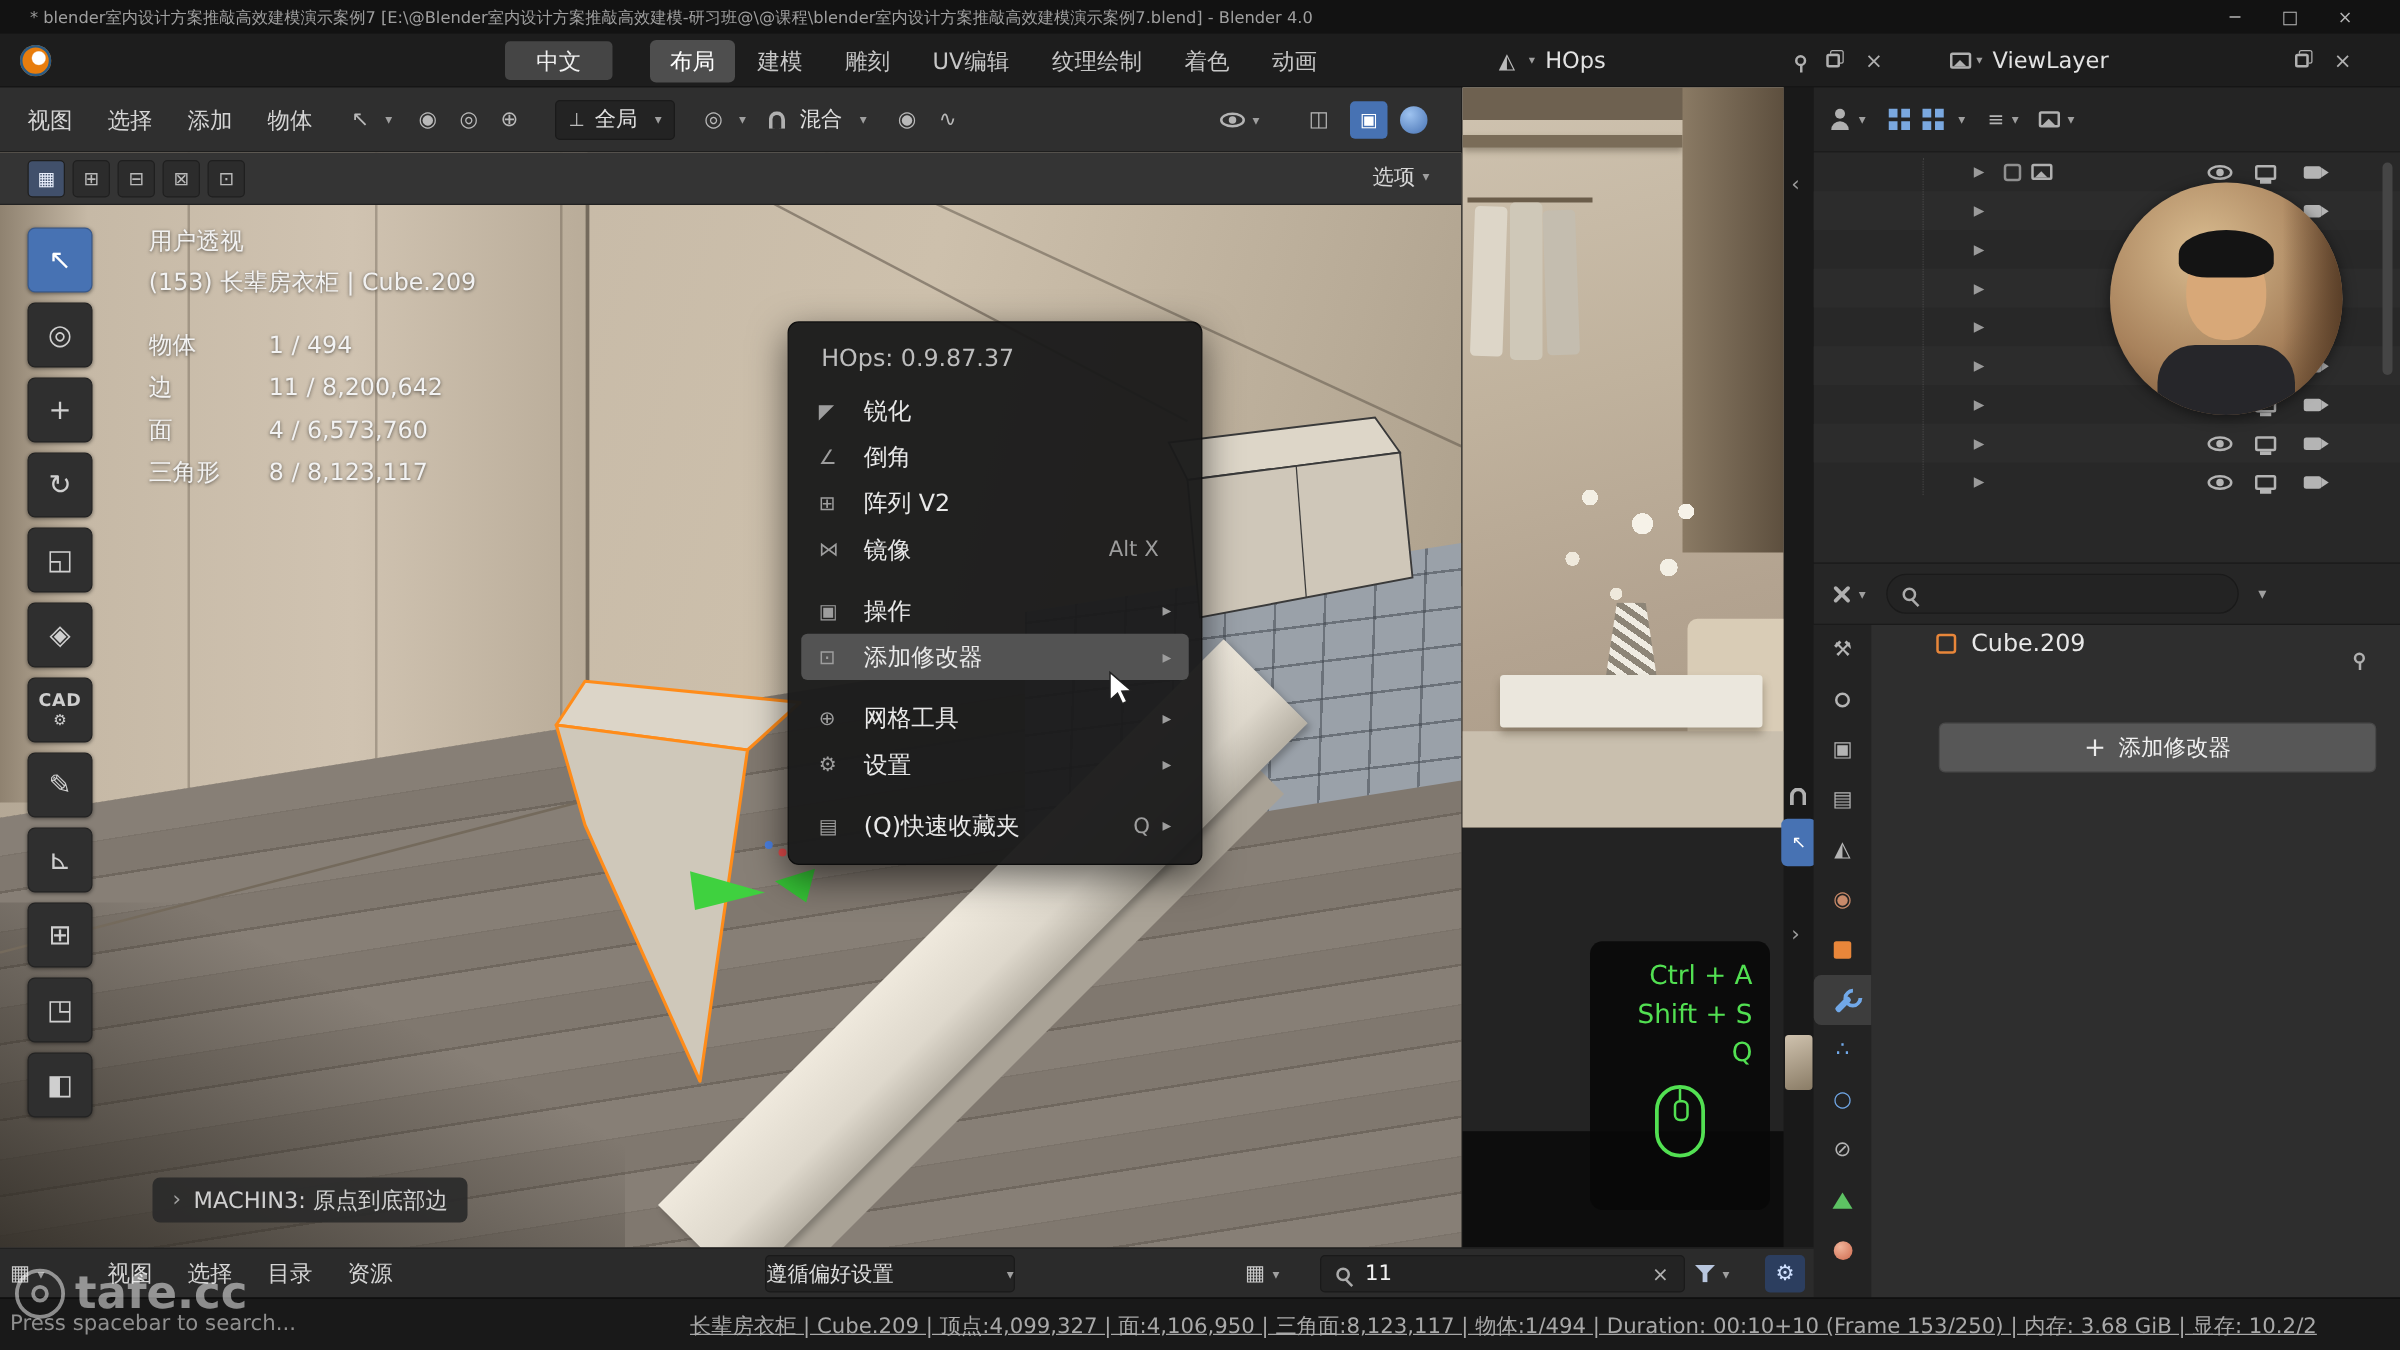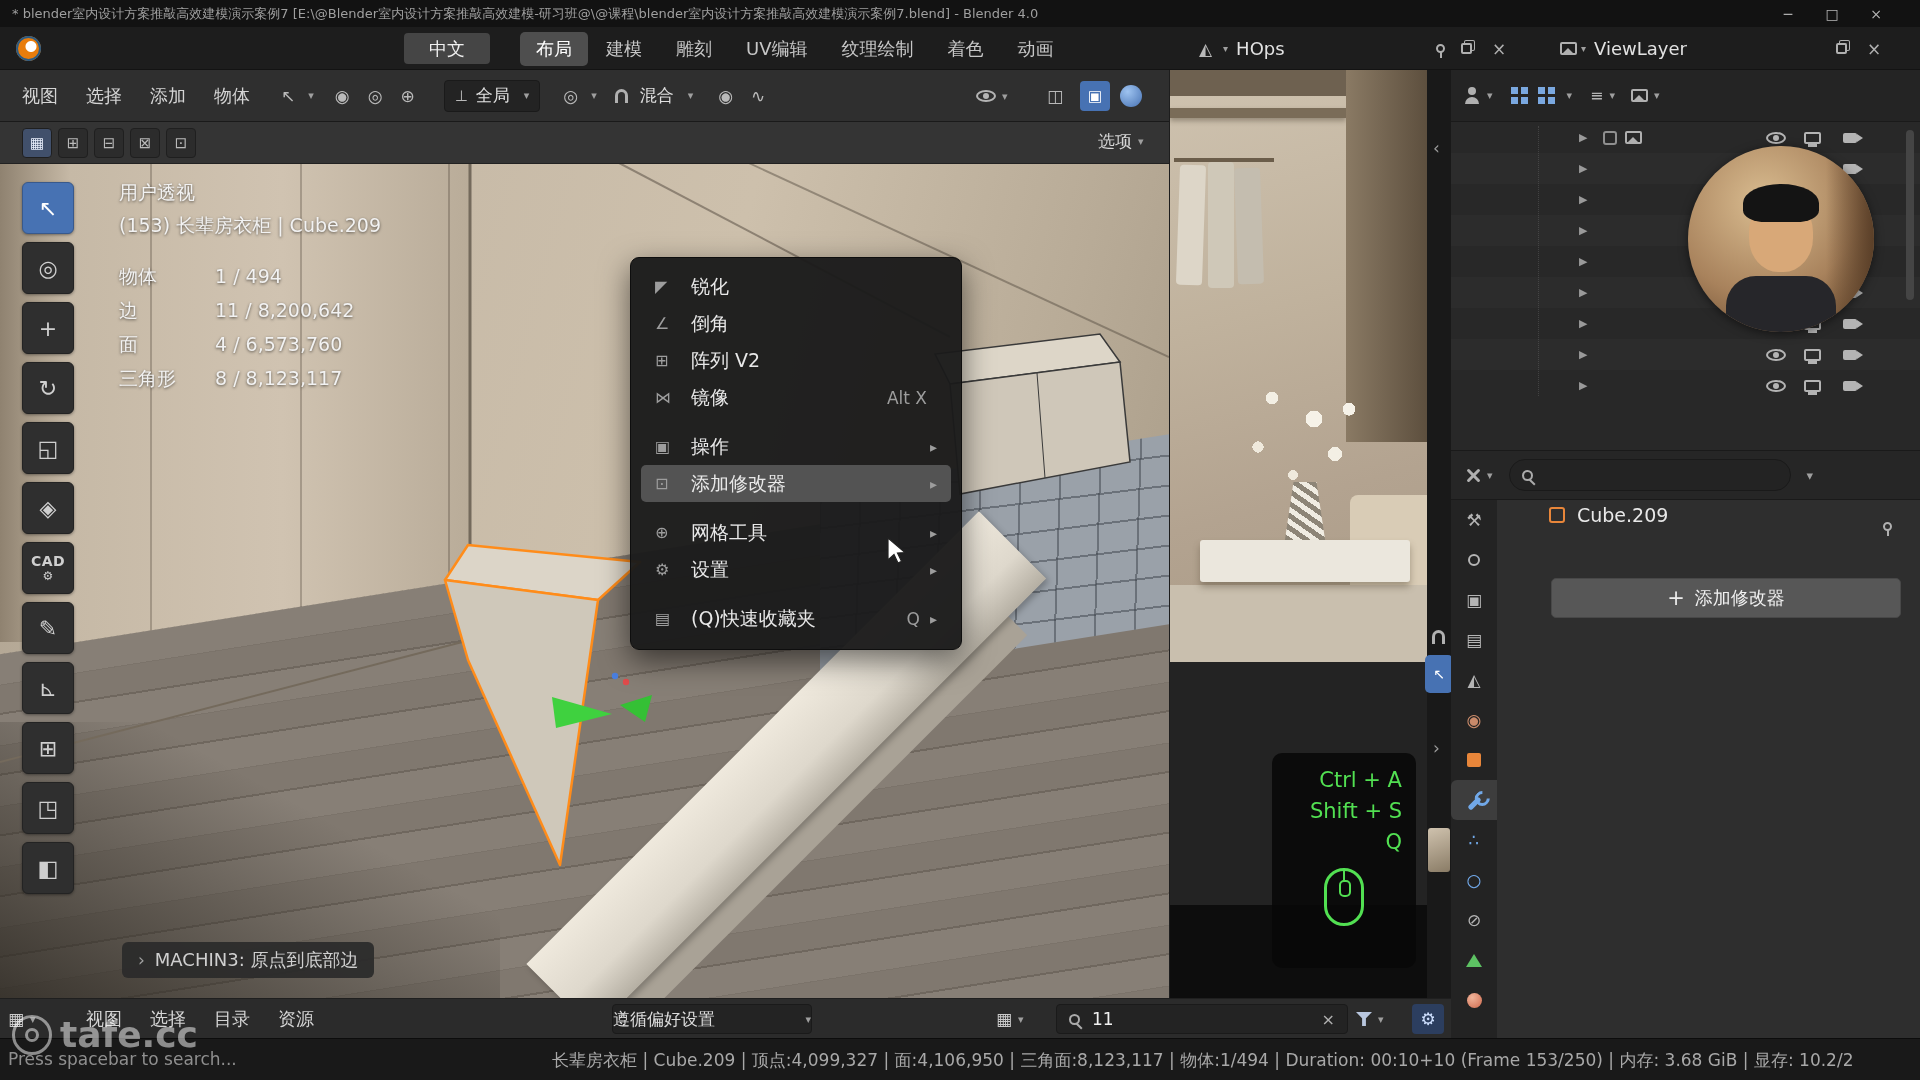--- a/index.html
+++ b/index.html
@@ -86,21 +86,21 @@
   .winbtn { width:40px; height:27px; display:flex; align-items:center; justify-content:center; color:#b5b5b5; font-size:14px; }
   .seam { position:absolute; width:2px; background:rgba(60,50,40,.28); }
   .thin-dd { color:#9f9f9f; font-size:10px; margin-left:4px; }
 </style>
 </head>
 <body>
 
 <div id="app">
 
   <div class="abs flex" style="left:0;top:0;width:1920px;height:27px;background:#121212;">
-    <span style="font-size:13px;color:#9f9f9f;padding-left:12px;white-space:nowrap;overflow:hidden;max-width:1720px;">* blender室内设计方案推敲高效建模演示案例7 [E:\@Blender室内设计方案推敲高效建模-研习班@\@课程\blender室内设计方案推敲高效建模演示案例7.blend] - Blender 4.0</span>
+    <span style="font-size:13px;color:#9f9f9f;padding-left:24px;white-space:nowrap;overflow:hidden;max-width:1720px;">* blender室内设计方案推敲高效建模演示案例7 [E:\@Blender室内设计方案推敲高效建模-研习班@\@课程\blender室内设计方案推敲高效建模演示案例7.blend] - Blender 4.0</span>
     <span class="abs winbtn" style="left:1768px;top:0;">─</span>
     <span class="abs winbtn" style="left:1812px;top:0;">□</span>
     <span class="abs winbtn" style="left:1856px;top:0;">×</span>
   </div>
 
   <div class="abs" style="left:0;top:27px;width:1920px;height:43px;background:#1d1d1d;border-bottom:1px solid #131313;">
     <div class="abs" style="left:16px;top:9px;width:25px;height:25px;border-radius:50%;background:radial-gradient(circle at 60% 42%,#fff 0 5px,#e87d0d 6px);box-shadow:inset 0 0 0 2px #2b5b84;"></div>
     <div class="abs flex" style="left:404px;top:6px;width:86px;height:31px;background:#454545;border-radius:4px;justify-content:center;font-size:18px;color:#f0f0f0;">中文</div>
     <div class="abs flex" style="left:520px;top:4px;height:36px;">
         <span class="wtab active">布局</span>
@@ -259,20 +259,21 @@
           <span>4 / 6,573,760</span>
         </div>
         <div style="display:flex;font-size:19px;line-height:34px;">
           <span style="width:96px;">三角形</span>
           <span>8 / 8,123,117</span>
         </div>
       </div>
   </div>
 
   <div id="hops" class="abs" style="left:630px;top:257px;width:332px;z-index:20;">
+    <div class="hops-title">HOps: 0.9.87.37</div>
     <div>
         <div class="hops-item">
           <span class="hops-glyph">◤</span>
           <span class="hops-label">锐化</span>
         </div>
         <div class="hops-item">
           <span class="hops-glyph">∠</span>
           <span class="hops-label">倒角</span>
         </div>
         <div class="hops-item">
@@ -600,21 +601,21 @@
       <span class="ico ico-funnel"></span>
         <span class="dd">▾</span>
     </div>
     <div class="abs flex" style="left:1412px;top:5px;width:32px;height:30px;background:#2c3e5f;border-radius:4px;justify-content:center;">
       <span style="color:#cfe0ff;font-size:17px;">⚙</span>
     </div>
   </div>
 
   <div class="abs" style="left:0;top:1038px;width:1920px;height:42px;background:#191919;border-top:1px solid #0c0c0c;">
     <span class="abs" style="left:8px;top:10px;font-size:17px;color:#8f8f8f;">Press spacebar to search...</span>
-    <span class="abs" style="left:552px;top:10px;width:1368px;font-size:17px;color:#a8a8a8;white-space:nowrap;overflow:hidden;">长辈房衣柜 | Cube.209 | 顶点:4,099,327 | 面:4,106,950 | 三角面:8,123,117 | 物体:1/494 | Duration: 00:10+10 (Frame 153/250) | 内存: 3.68 GiB | 显存: 10.2/2</span>
+    <span class="abs" style="left:552px;top:10px;width:1368px;font-size:17px;color:#a8a8a8;white-space:nowrap;overflow:hidden;text-decoration:underline;">长辈房衣柜 | Cube.209 | 顶点:4,099,327 | 面:4,106,950 | 三角面:8,123,117 | 物体:1/494 | Duration: 00:10+10 (Frame 153/250) | 内存: 3.68 GiB | 显存: 10.2/2</span>
   </div>
 
   <div class="abs flex" style="left:12px;top:1014px;z-index:50;">
     <span style="width:40px;height:40px;border:3px solid rgba(255,255,255,.5);border-radius:50%;display:inline-block;position:relative;">
       <span style="position:absolute;left:10px;top:10px;width:14px;height:14px;border:3px solid rgba(255,255,255,.5);border-radius:50%;"></span>
     </span>
     <span style="font-size:36px;font-weight:bold;color:rgba(255,255,255,.5);margin-left:8px;">tafe.cc</span>
   </div>
 
 </div>

